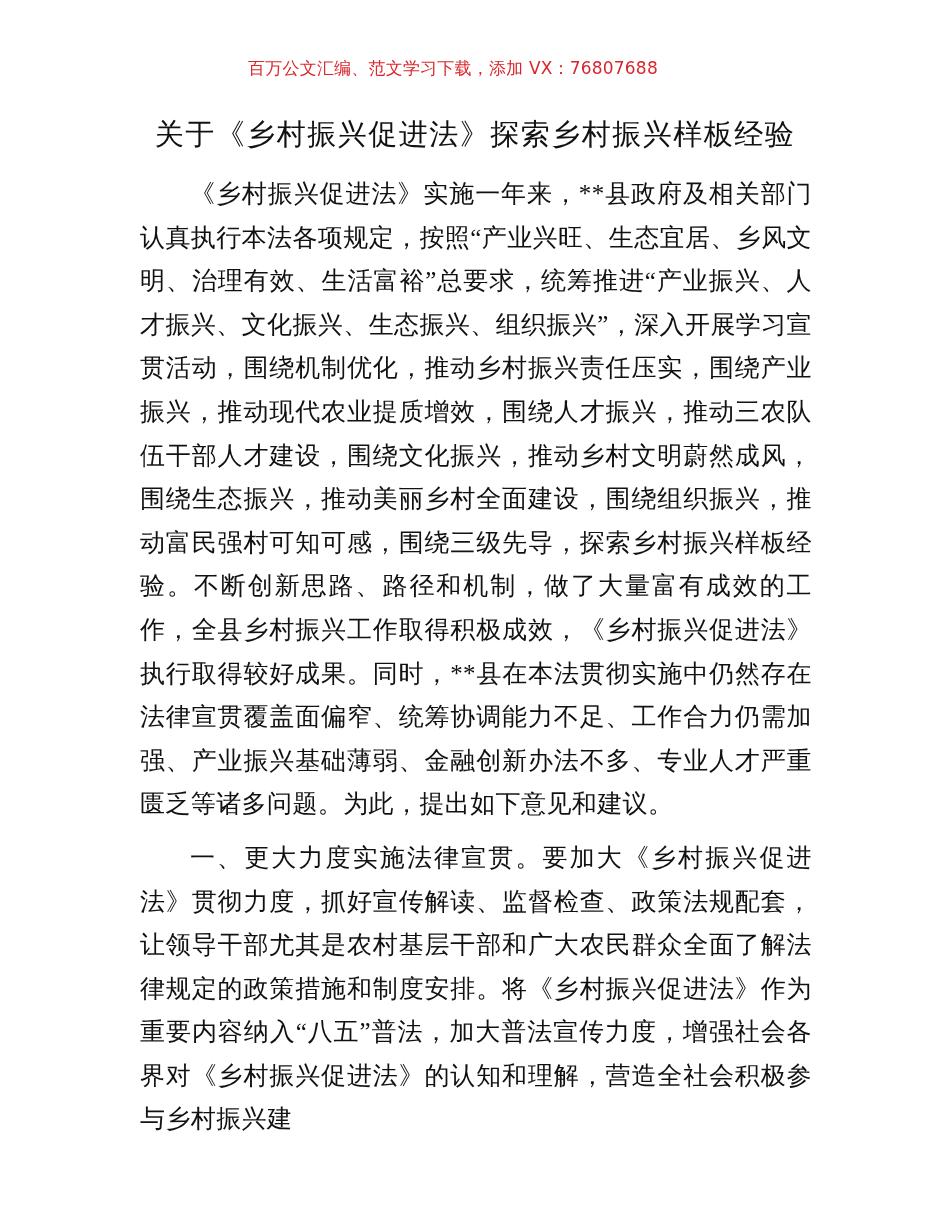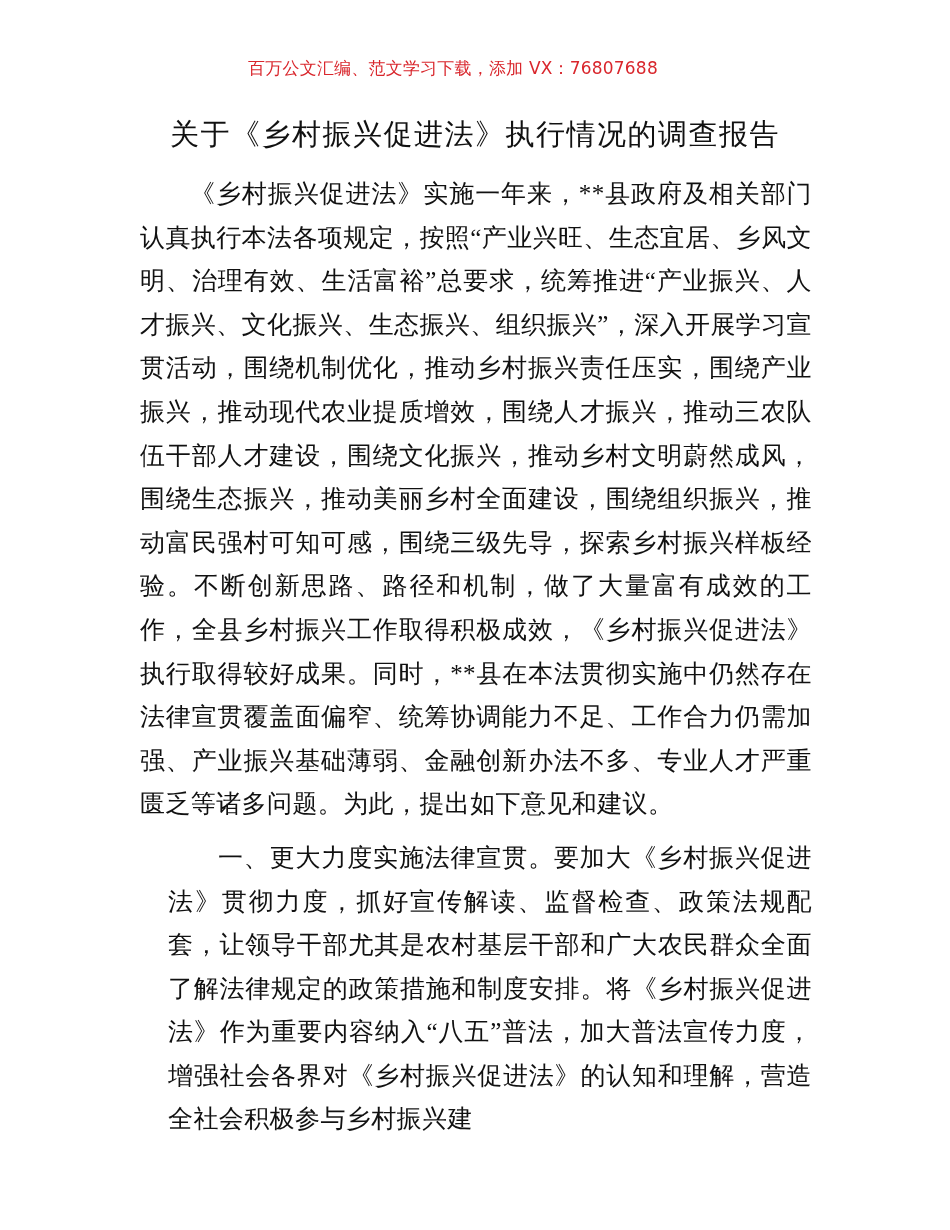--- a/index.html
+++ b/index.html
@@ -5,23 +5,23 @@
   html, body { margin: 0; padding: 0; background: #ffffff; }
   body { width: 950px; height: 1230px; position: relative; overflow: hidden;
          font-family: "DejaVu Sans", "Liberation Sans", sans-serif; color: #111; }
   .watermark { position: absolute; top: 57px; left: 0; width: 906px; text-align: center;
                font-size: 17px; color: #d9262c; letter-spacing: 0.2px; }
   .title { position: absolute; top: 115px; left: 0; width: 950px; text-align: center;
            font-size: 29px; color: #111; letter-spacing: 1.5px; }
   .body { position: absolute; top: 172px; left: 140px; width: 672px; }
   .para { font-size: 25px; line-height: 43.6px; text-align: justify; text-indent: 2em;
           margin: 0; letter-spacing: 0.4px; word-break: break-all; font-family: Liberation Serif, serif; }
-  .para + .para { margin-top: 10px; margin-left: 28px; }
+  .para + .para { margin-top: 10px; }
 </style>
 </head>
 <body>
 
 <div class="watermark">百万公文汇编、范文学习下载，添加 VX：76807688</div>
-<div class="title">关于《乡村振兴促进法》执行情况的调查报告</div>
+<div class="title">关于《乡村振兴促进法》探索乡村振兴样板经验</div>
 <div class="body">
   <p class="para">《乡村振兴促进法》实施一年来，**县政府及相关部门认真执行本法各项规定，按照“产业兴旺、生态宜居、乡风文明、治理有效、生活富裕”总要求，统筹推进“产业振兴、人才振兴、文化振兴、生态振兴、组织振兴”，深入开展学习宣贯活动，围绕机制优化，推动乡村振兴责任压实，围绕产业振兴，推动现代农业提质增效，围绕人才振兴，推动三农队伍干部人才建设，围绕文化振兴，推动乡村文明蔚然成风，围绕生态振兴，推动美丽乡村全面建设，围绕组织振兴，推动富民强村可知可感，围绕三级先导，探索乡村振兴样板经验。不断创新思路、路径和机制，做了大量富有成效的工作，全县乡村振兴工作取得积极成效，《乡村振兴促进法》执行取得较好成果。同时，**县在本法贯彻实施中仍然存在法律宣贯覆盖面偏窄、统筹协调能力不足、工作合力仍需加强、产业振兴基础薄弱、金融创新办法不多、专业人才严重匮乏等诸多问题。为此，提出如下意见和建议。</p>
   <p class="para">一、更大力度实施法律宣贯。要加大《乡村振兴促进法》贯彻力度，抓好宣传解读、监督检查、政策法规配套，让领导干部尤其是农村基层干部和广大农民群众全面了解法律规定的政策措施和制度安排。将《乡村振兴促进法》作为重要内容纳入“八五”普法，加大普法宣传力度，增强社会各界对《乡村振兴促进法》的认知和理解，营造全社会积极参与乡村振兴建</p>
 </div>
 
 </body></html>

